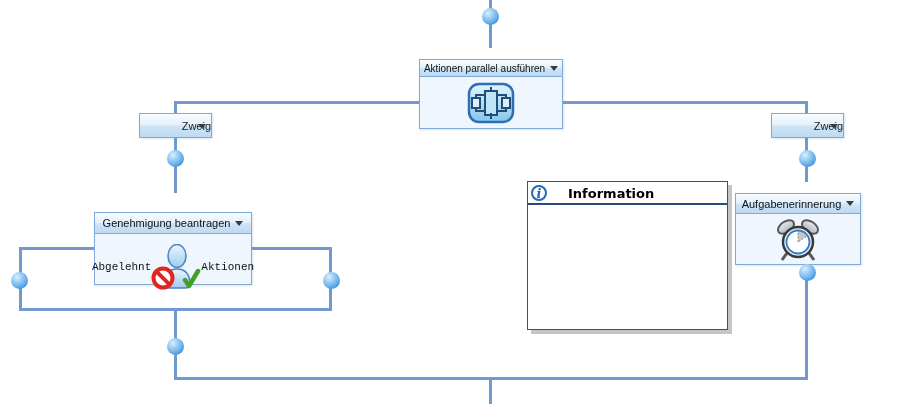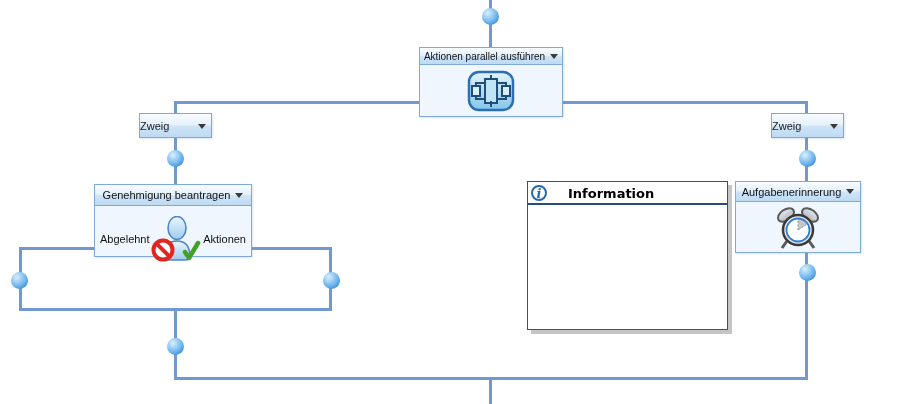--- a/index.html
+++ b/index.html
@@ -12,20 +12,21 @@
   .sphere{
     position:absolute;width:17px;height:17px;border-radius:50%;
     background:radial-gradient(circle at 35% 30%, var(--pal-sphere-highlight) 0%, var(--pal-sphere-mid) 55%, var(--pal-sphere-edge) 95%);
     z-index:3;
   }
   
   .shape{
     position:absolute;border:1px solid var(--pal-shape-border);
     background:var(--pal-shape-body-bg);z-index:2;box-sizing:border-box;
     box-shadow:1px 1px 2px rgba(120,150,190,.25);
+    margin-top:12px;
   }
   .shape-header{
     position:relative;display:flex;align-items:center;justify-content:center;
     background:linear-gradient(to bottom, var(--pal-header-gradient-top) 0%, #E4F0FB 48%, #CFE4F7 52%, var(--pal-header-gradient-bottom) 100%);
     border-bottom:1px solid var(--pal-shape-border);
     color:var(--pal-header-text);white-space:nowrap;overflow:hidden;
   }
   .shape-body{display:flex;align-items:center;justify-content:center;}
   .dd{
     width:0;height:0;border-left:4px solid transparent;border-right:4px solid transparent;
@@ -33,28 +34,28 @@
   }
   .dd.abs{position:absolute;right:5px;top:50%;margin-top:-2px;}
   
   .box-parallel{left:419px;top:47px;width:144px;height:70px;}
   .box-parallel .shape-header{height:16px;font-size:10px;}
   .box-parallel .shape-body{height:52px;}
   .box-zweig{
     position:absolute;width:73px;height:25px;box-sizing:border-box;z-index:2;
     border:1px solid var(--pal-shape-border);
     background:linear-gradient(to bottom, var(--pal-header-gradient-top) 0%, #E4F0FB 48%, #CFE4F7 52%, var(--pal-header-gradient-bottom) 100%);
-    display:flex;align-items:center;justify-content:flex-start;
+    display:flex;align-items:center;justify-content:flex-end;
     font-size:11px;color:#222;box-shadow:1px 1px 2px rgba(120,150,190,.25);
   }
   .box-zweig-left{left:139px;top:113px;}
   .box-zweig-right{left:771px;top:113px;}
-  .box-approval{left:94px;top:184px;width:158px;height:73px;}
+  .box-approval{left:94px;top:200px;width:158px;height:73px;}
   .box-approval .shape-header{height:20px;font-size:11px;}
-  .box-approval .shape-body{height:65px;justify-content:space-between;padding:0 5px;}
+  .box-approval .shape-body{height:65px;padding:0 5px;font-family:Liberation Mono, monospace;}
   .outcome-label{font-size:11px;color:#111;white-space:nowrap;}
   .box-reminder{left:735px;top:181px;width:126px;height:72px;}
   .box-reminder .shape-header{height:19px;font-size:11px;}
   .box-reminder .shape-body{height:51px;}
   
   .info-box{
     position:absolute;left:527px;top:181px;width:201px;height:149px;box-sizing:border-box;
     background:#fff;border:1px solid var(--pal-info-border);
     box-shadow:4px 4px 0 rgba(150,150,150,.55);z-index:4;
   }

